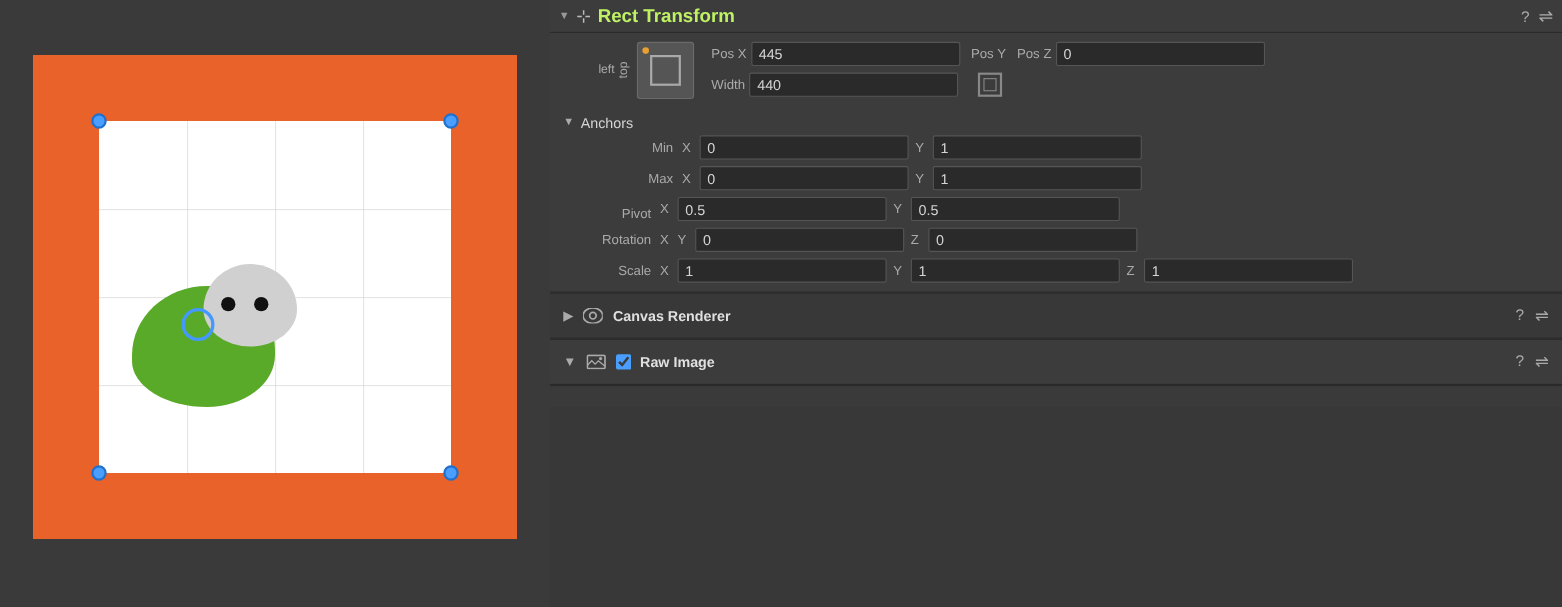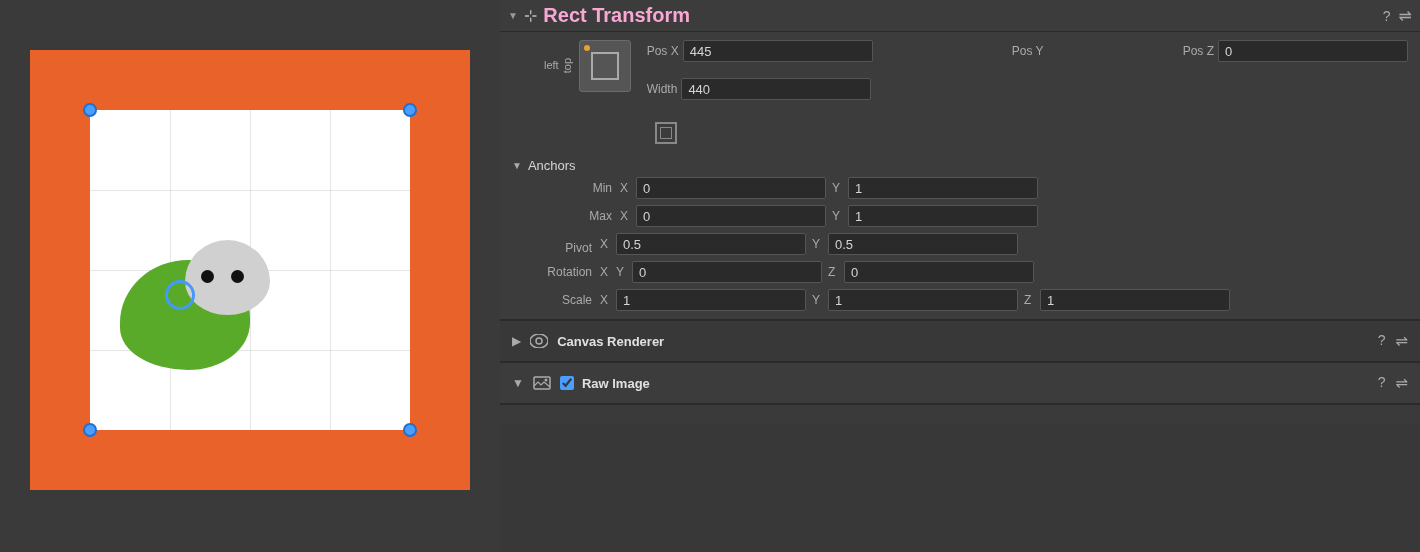--- a/index.html
+++ b/index.html
@@ -100,22 +100,22 @@
     }
 
     .collapse-arrow {
       color: #999;
       margin-right: 6px;
       font-size: 10px;
     }
 
     .component-title {
       font-weight: bold;
-      font-size: 20px;
-      color: #f9a8d4;
+      font-size: 17px;
+      color: #bef264;
       flex: 1;
     }
 
     .header-actions {
       display: flex;
       gap: 8px;
       align-items: center;
       color: #aaa;
       font-size: 14px;
     }
@@ -361,35 +361,35 @@
         <div style="display:flex; align-items:center; gap:4px;">
           <div style="font-size:11px; color:#aaa; writing-mode:vertical-rl; transform:rotate(180deg); margin-right:2px;">top</div>
           <div class="anchor-button">
             <div class="anchor-dot"></div>
             <div class="anchor-inner-rect"></div>
           </div>
         </div>
       </div>
 
       <div style="flex:1;">
-        <div style="display:flex; gap:10px; margin-bottom:16px; align-items:center;justify-content:space-between;">
+        <div style="display:flex; gap:10px; margin-bottom:6px; align-items:center;">
           <div style="display:flex; align-items:center; gap:4px;">
             <span style="color:#aaa; font-size:12px;">Pos X</span>
             <input class="field-input" type="text" style="min-width: 90px;" value="445">
           </div>
           <div style="display:flex; align-items:center; gap:4px;">
             <span style="color:#aaa; font-size:12px;">Pos Y</span>
           </div>
           <div style="display:flex; align-items:center; gap:4px;">
             <span style="color:#aaa; font-size:12px;">Pos Z</span>
             <input class="field-input" type="text" style="min-width: 90px;" value="0">
           </div>
         </div>
 
-        <div style="display:flex; gap:22px; align-items:flex-start;flex-direction:column;">
+        <div style="display:flex; gap:10px; align-items:flex-end;">
           <div style="display:flex; align-items:center; gap:4px;">
             <span style="color:#aaa; font-size:12px;">Width</span>
             <input class="field-input" type="text" style="min-width: 90px;" value="440">
           </div>
 
           <div class="blueprint-icon" style="margin-left:8px;">
             <div class="blueprint-inner"></div>
           </div>
         </div>
       </div>

